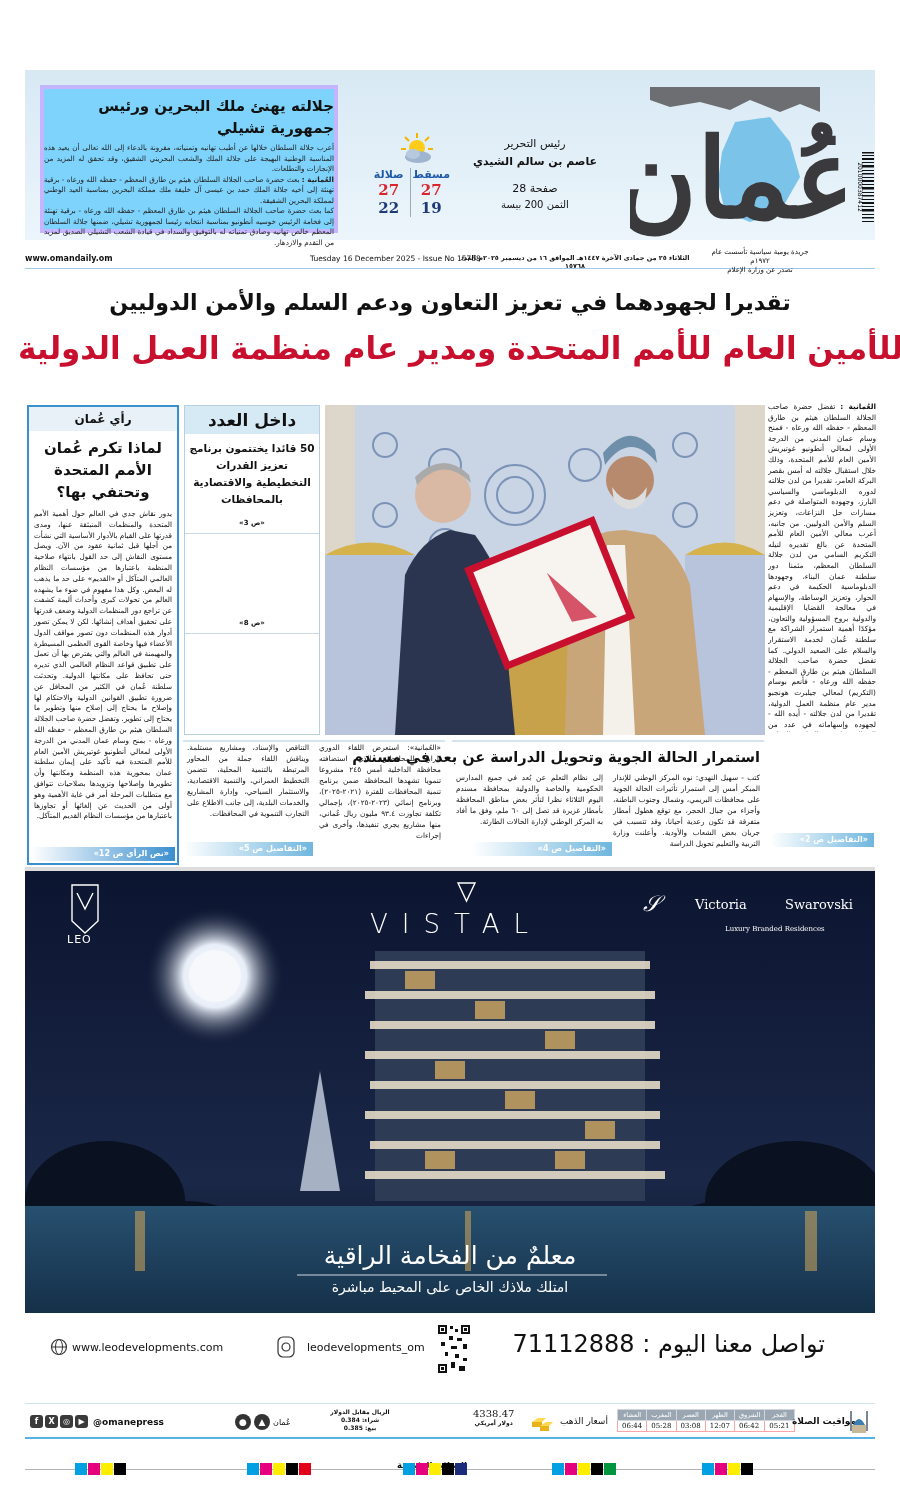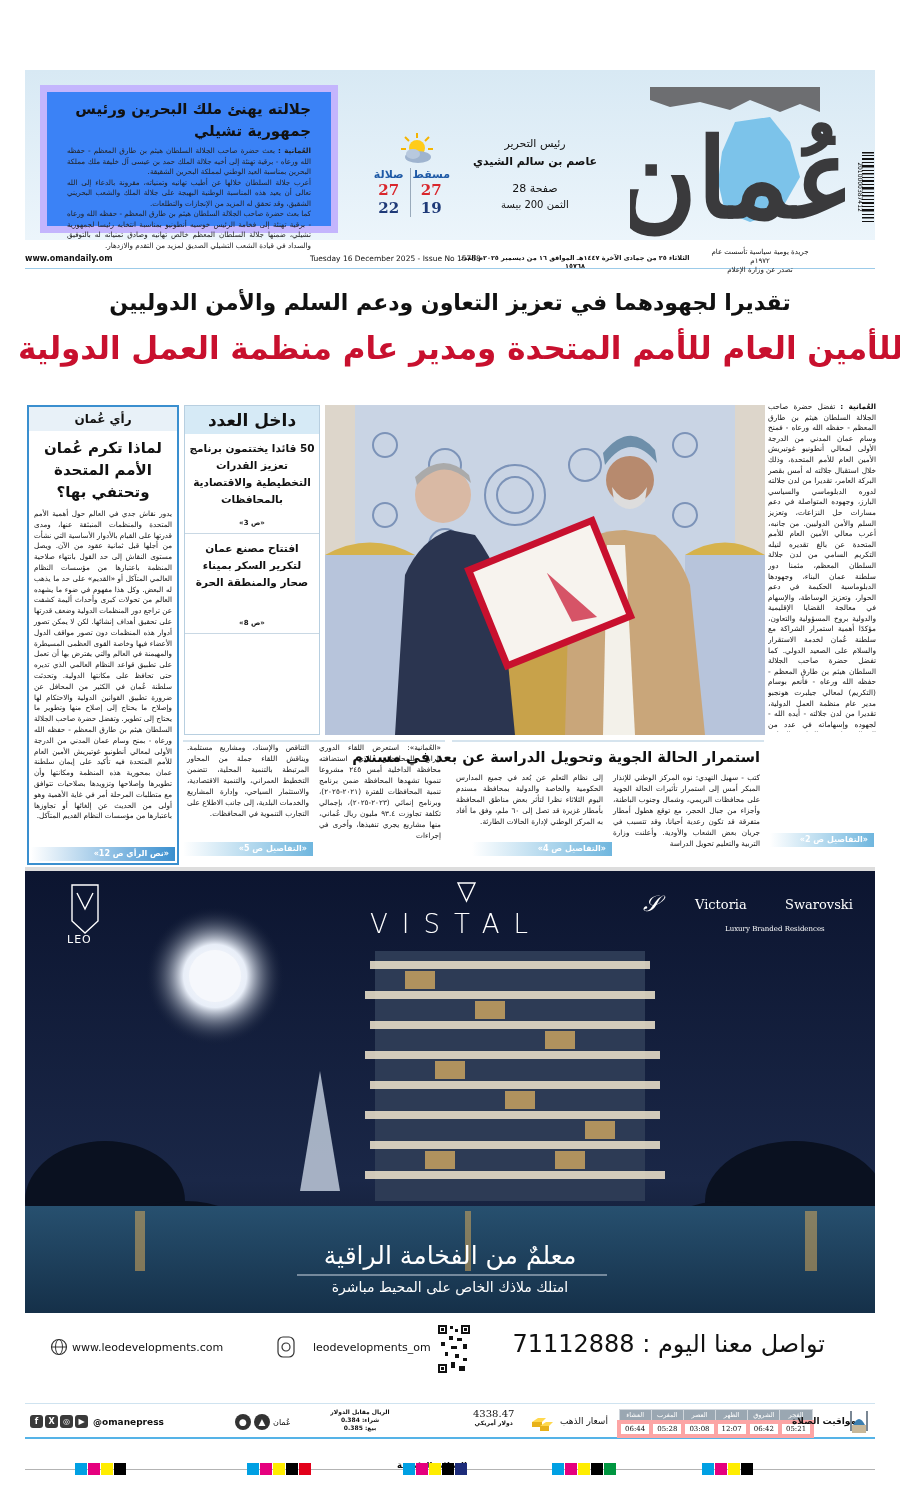--- a/index.html
+++ b/index.html
@@ -1,21 +1,21 @@
 <!DOCTYPE html>
 <html><head>
 <meta charset="utf-8">
 <style>
   * { box-sizing: border-box; margin: 0; padding: 0; }
   html, body { width: 900px; height: 1491px; background: #fff; overflow: hidden; }
   body { font-family: "DejaVu Sans", sans-serif; color: #111; position: relative; }
   .abs { position: absolute; }
   .rtl { direction: rtl; text-align: right; }
   .masthead { left: 25px; top: 70px; width: 850px; height: 170px; background: linear-gradient(#d8e9f4, #ecf5fb); }
-  .ticker-box { left: 40px; top: 85px; width: 298px; height: 148px; border: 7px solid #c4b5fd; background: #3b82f6; padding: 6px 20px; }
+  .ticker-box { left: 40px; top: 85px; width: 298px; height: 148px; border: 4px solid #c4b5fd; background: #7dd3fc; padding: 6px 0; }
   .ticker-title { font-family: "DejaVu Sans", sans-serif; font-weight: bold; font-size: 15px; line-height: 22px; margin-bottom: 4px; }
   .ticker-body { font-size: 7.2px; line-height: 10.5px; color: #222; text-align: justify; }
   .sun { left: 400px; top: 132px; width: 34px; height: 34px; }
   .weather-cols { left: 368px; top: 168px; width: 84px; display: flex; direction: rtl; }
   .wcol { flex: 1; text-align: center; border-left: 1px solid #9ab; }
   .wcol:last-child { border-left: none; }
   .wcity { font-weight: bold; font-size: 11px; color: #1f5aa6; }
   .wmax { font-family: "DejaVu Serif", serif; font-size: 15px; color: #d9262c; font-weight: bold; }
   .wmin { font-family: "DejaVu Serif", serif; font-size: 15px; color: #1f3a78; font-weight: bold; }
   .editor { left: 470px; top: 135px; width: 130px; text-align: center; }
@@ -43,38 +43,38 @@
   .story { border-top: 2px solid #d6e4ee; }
   .story-title { font-weight: bold; font-size: 14.5px; line-height: 22px; padding: 4px 4px; white-space: nowrap; }
   .story-cols { display: flex; direction: rtl; gap: 10px; padding: 0 4px; font-size: 7.3px; line-height: 11px; text-align: justify; }
   .story-cols div { flex: 1; }
   .sep { left: 25px; top: 867px; width: 850px; height: 4px; background: #ddd; }
   .ad { left: 25px; top: 871px; width: 850px; height: 442px; overflow: hidden; background: #0f1a33; }
   .ad-contact { left: 25px; top: 1318px; width: 850px; height: 60px; }
   .footer { left: 25px; top: 1403px; width: 850px; height: 36px; border-top: 1px solid #cfe3f0; border-bottom: 2px solid #55b3e7; }
   .prayer-table { border-collapse: collapse; font-size: 6.5px; }
   .prayer-table th { background: #9aa7b2; color: #fff; font-weight: normal; padding: 1px 4px; border: 1px solid #d0d6dc; }
-  .prayer-table td { font-family: "DejaVu Serif", serif; padding: 1px 4px; border: 4px solid #fca5a5; font-size: 7px; }
+  .prayer-table td { font-family: "DejaVu Serif", serif; padding: 1px 4px; border: 1px solid #fca5a5; font-size: 7px; }
   .regmarks { left: 25px; top: 1463px; width: 850px; height: 12px; }
   .reg-line { position: absolute; top: 6px; left: 0; right: 0; height: 1px; background: #b3b3b3; }
   .reg-group { position: absolute; top: 0; display: flex; gap: 1px; }
   .reg-group span { width: 12px; height: 12px; display: block; }
   .icon-circle { width: 16px; height: 16px; border-radius: 50%; background: #333; color: #fff; display: inline-flex; align-items: center; justify-content: center; font-size: 9px; }
   .soc { width: 13px; height: 13px; border-radius: 3px; background: #3a3a3a; color: #fff; display: inline-flex; align-items: center; justify-content: center; font-size: 8px; font-weight: bold; margin-right: 2px; }
 </style>
 </head>
 <body>
 
 <div class="abs masthead"></div>
 
 <div class="abs ticker-box rtl">
   <div class="ticker-title">جلالته يهنئ ملك البحرين ورئيس جمهورية تشيلي</div>
   <div class="ticker-body">
+    <p>أعرب جلالة السلطان خلالها عن أطيب تهانيه وتمنياته، مقرونة بالدعاء إلى الله تعالى أن يعيد هذه المناسبة الوطنية البهيجة على جلالة الملك والشعب البحريني الشقيق، وقد تحقق له المزيد من الإنجازات والتطلعات.</p>
     <p><b>العُمانية :</b> <span>بعث حضرة صاحب الجلالة السلطان هيثم بن طارق المعظم - حفظه الله ورعاه - برقية تهنئة إلى أخيه جلالة الملك حمد بن عيسى آل خليفة ملك مملكة البحرين بمناسبة العيد الوطني لمملكة البحرين الشقيقة.</span></p>
-    <p>أعرب جلالة السلطان خلالها عن أطيب تهانيه وتمنياته، مقرونة بالدعاء إلى الله تعالى أن يعيد هذه المناسبة الوطنية البهيجة على جلالة الملك والشعب البحريني الشقيق، وقد تحقق له المزيد من الإنجازات والتطلعات.</p>
     <p>كما بعث حضرة صاحب الجلالة السلطان هيثم بن طارق المعظم - حفظه الله ورعاه - برقية تهنئة إلى فخامة الرئيس خوسيه أنطونيو بمناسبة انتخابه رئيسا لجمهورية تشيلي، ضمنها جلالة السلطان المعظم خالص تهانيه وصادق تمنياته له بالتوفيق والسداد في قيادة الشعب التشيلي الصديق لمزيد من التقدم والازدهار.</p>
   </div>
 </div>
 
 <svg class="abs sun" viewBox="0 0 34 34">
   <g stroke="#f5b400" stroke-width="2">
     <line x1="17" y1="1" x2="17" y2="6"></line>
       <line x1="5" y1="5" x2="9" y2="9"></line>
       <line x1="29" y1="5" x2="25" y2="9"></line>
       <line x1="1" y1="17" x2="6" y2="17"></line>
@@ -193,21 +193,20 @@
   </g>
 </svg>
 
 <div class="abs inside rtl">
   <div class="inside-head">داخل العدد</div>
   <div class="inside-item">
     <div class="t">50 قائدا يختتمون برنامج تعزيز القدرات التخطيطية والاقتصادية بالمحافظات</div>
     <div class="p">«ص 3»</div>
   </div>
   <div class="inside-item">
-    <div class="t">افتتاح مصنع عمان لتكرير السكر بميناء صحار والمنطقة الحرة</div>
     <div class="p">«ص 8»</div>
   </div>
 </div>
 
 <div class="abs opinion rtl">
   <div class="op-logo">رأي عُمان</div>
   <div class="op-title">لماذا تكرم عُمان الأمم المتحدة وتحتفي بها؟</div>
   <div class="op-body">يدور نقاش جدي في العالم حول أهمية الأمم المتحدة والمنظمات المنبثقة عنها، ومدى قدرتها على القيام بالأدوار الأساسية التي نشأت من أجلها قبل ثمانية عقود من الآن. ويصل مستوى النقاش إلى حد القول بانتهاء صلاحية المنظمة باعتبارها من مؤسسات النظام العالمي المتآكل أو «القديم» على حد ما يذهب له البعض. وكل هذا مفهوم في ضوء ما يشهده العالم من تحولات كبرى وأحداث أليمة كشفت عن تراجع دور المنظمات الدولية وضعف قدرتها على تحقيق أهداف إنشائها. لكن لا يمكن تصور أدوار هذه المنظمات دون تصور مواقف الدول الأعضاء فيها وخاصة القوى العظمى المسيطرة والمهيمنة في العالم والتي يفترض بها أن تعمل على تطبيق قواعد النظام العالمي الذي تديره حتى تحافظ على مكانتها الدولية. وتحدثت سلطنة عُمان في الكثير من المحافل عن ضرورة تطبيق القوانين الدولية والاحتكام لها وإصلاح ما يحتاج إلى إصلاح منها وتطوير ما يحتاج إلى تطوير. وتفضل حضرة صاحب الجلالة السلطان هيثم بن طارق المعظم - حفظه الله ورعاه - بمنح وسام عمان المدني من الدرجة الأولى لمعالي أنطونيو غوتيريش الأمين العام للأمم المتحدة فيه تأكيد على إيمان سلطنة عمان بمحورية هذه المنظمة ومكانتها وأن تطويرها وإصلاحها وتزويدها بصلاحيات تتوافق مع متطلبات المرحلة أمر في غاية الأهمية وهو أولى من الحديث عن إلغائها أو تجاوزها باعتبارها من مؤسسات النظام القديم المتآكل.</div>
   <div class="detail-tag" style="position:absolute; bottom:2px; left:2px; right:2px; background:linear-gradient(90deg,#ffffff,#3a8fcf);">«نص الرأي ص 12»</div>
 </div>
@@ -307,21 +306,21 @@
 
 <div class="abs ad-contact">
   <div class="abs" style="left:25px; top:20px; display:flex; align-items:center; gap:4px; font-size:11px;">
     <svg width="18" height="18" viewBox="0 0 18 18">
         <circle cx="9" cy="9" r="7.5" fill="none" stroke="#333" stroke-width="1.2"></circle>
         <ellipse cx="9" cy="9" rx="3.5" ry="7.5" fill="none" stroke="#333" stroke-width="1"></ellipse>
         <line x1="1.5" y1="9" x2="16.5" y2="9" stroke="#333"></line>
       </svg>
     <span>www.leodevelopments.com</span>
   </div>
-  <div class="abs" style="left:252px; top:18px; display:flex; align-items:center; gap:18px; font-size:11px;">
+  <div class="abs" style="left:252px; top:18px; display:flex; align-items:center; gap:12px; font-size:11px;">
     <svg width="18" height="22" viewBox="0 0 18 22">
         <rect x="1" y="1" width="16" height="20" rx="5" fill="none" stroke="#333" stroke-width="1.2"></rect>
         <circle cx="9" cy="11" r="4" fill="none" stroke="#333" stroke-width="1.2"></circle>
       </svg>
     <span>leodevelopments_om</span>
   </div>
   <svg class="abs" style="left:412px; top:6px;" width="34" height="50" viewBox="0 0 34 50">
     <rect width="34" height="50" fill="#fff"></rect>
     <g fill="#111">
       <rect x="1" y="1" width="9" height="9"></rect>

